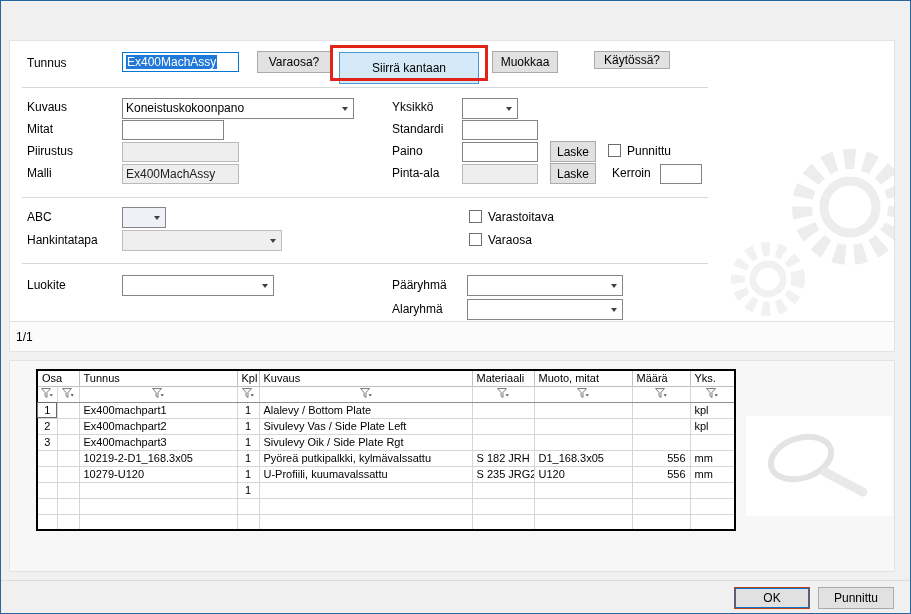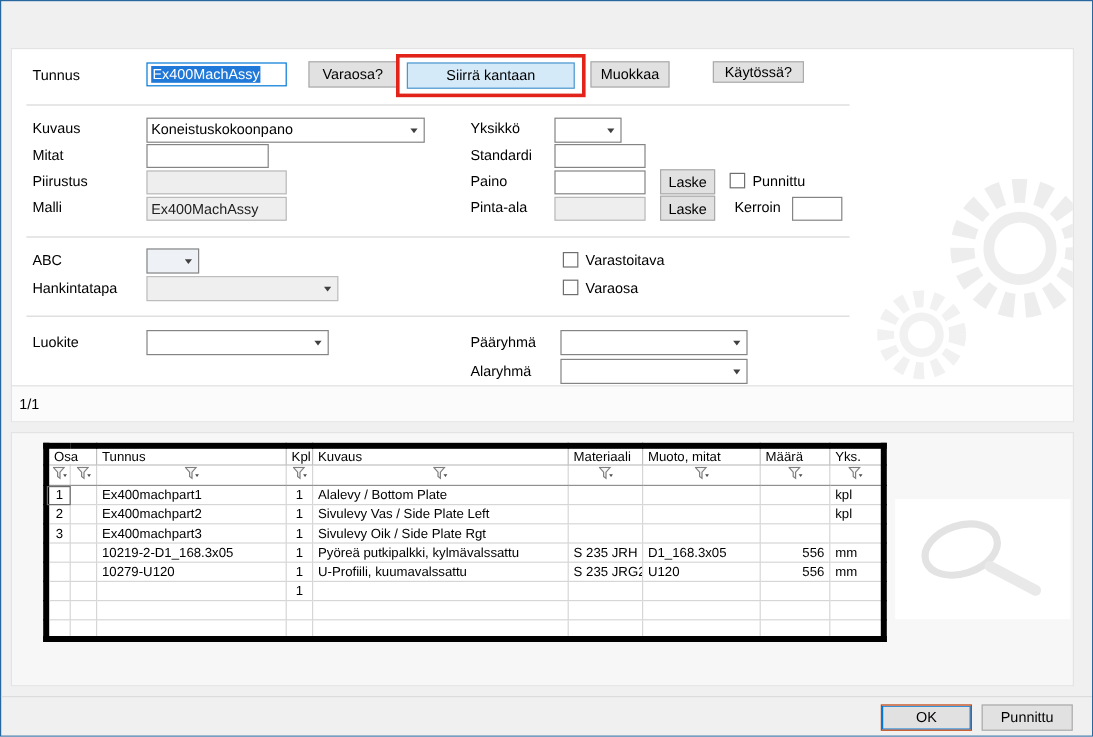--- a/index.html
+++ b/index.html
@@ -35,21 +35,21 @@
   .combo .carr{width:17px;display:flex;align-items:center;justify-content:center}
   .combo .carr::after{content:"";border:3.5px solid transparent;border-top:4.5px solid #404040;margin-top:4px}
   .combo.dis{background:#efefef;border-color:#bdbdbd}
   .chk{position:absolute;width:13px;height:13px;background:#fff;border:1px solid #6e6e6e}
   .panel-pager{position:absolute;left:0;right:0;bottom:0;height:30px;border-top:1px solid #e0e0e0;font-size:12px;padding:8px 0 0 6px;background:#fbfbfb}
   #lower .panel-pager{height:26px;padding-top:6px}
   .annotation{position:absolute;border:3px solid #e2231a;z-index:6;pointer-events:none}
   .wm-gear{position:absolute;right:-14px;top:108px;pointer-events:none}
   .preview{position:absolute;left:736px;top:55px;width:146px;height:100px;background:#fff;display:flex;align-items:center;justify-content:center}
   
-  .grid{position:absolute;left:26px;top:8px;width:698px;border-collapse:collapse;table-layout:fixed;background:#fff;font-size:11px;border:5px solid #000000}
+  .grid{position:absolute;left:26px;top:8px;width:698px;border-collapse:collapse;table-layout:fixed;background:#fff;font-size:11px;border:2px solid #000000}
   .grid th,.grid td{border:1px solid #d6d6d6;height:16px;padding:0 4px;overflow:hidden;white-space:nowrap;font-weight:normal;text-align:left}
   .grid thead th{border-color:#c0c0c0;background:#fff}
   .grid .frow td{border-bottom:1px solid #909090;text-align:center;padding:1px 1px}
   .grid .c0{text-align:center;padding:0 2px}
   .grid .c3{text-align:center;padding:0 1px}
   .grid .c7{text-align:right}
   .grid .focus{outline:1px solid #6b6b6b;outline-offset:-1px}
   .hosa{padding-left:8px}
   
   .footer{position:absolute;left:0;right:0;bottom:0;height:33px;border-top:1px solid #dcdcdc}
@@ -71,21 +71,21 @@
           <circle cx="122" cy="58" r="48" stroke="#ededed" stroke-width="20" stroke-dasharray="11 9"></circle>
           <circle cx="122" cy="58" r="26" stroke="#ededed" stroke-width="9"></circle>
           <circle cx="40" cy="130" r="30" stroke="#f1f1f1" stroke-width="14" stroke-dasharray="8 7"></circle>
           <circle cx="40" cy="130" r="15" stroke="#f1f1f1" stroke-width="7"></circle>
         </g>
       </svg>
 
       <span class="lbl" style="left:17px;top:15px">Tunnus</span>
       <div class="inp focus" style="left:112px;top:11px;width:117px;height:20px"><span class="sel">Ex400MachAssy</span></div>
       <div class="btn" style="left:247px;top:10px;width:74px;height:22px">Varaosa?</div>
-      <div class="btn hl" style="left:329px;top:11px;width:140px;height:22px">Siirrä kantaan</div>
+      <div class="btn hl" style="left:329px;top:11px;width:140px;height:32px">Siirrä kantaan</div>
       <div class="annotation" style="left: 320px; top: 4px; width: 158px; height: 36px; border-color: rgb(226, 35, 26);"></div>
       <div class="btn" style="left:482px;top:10px;width:66px;height:22px">Muokkaa</div>
       <div class="btn" style="left:584px;top:10px;width:76px;height:18px">Käytössä?</div>
 
       <div class="sep" style="top:46px"></div>
 
       <span class="lbl" style="left:17px;top:59px">Kuvaus</span>
       <div class="combo" style="left:112px;top:57px;width:232px;height:21px">
         <span class="cval">Koneistuskokoonpano</span>
           <span class="carr"></span>
@@ -253,21 +253,21 @@
               <td class="c6"></td>
               <td class="c7"></td>
               <td class="c8"></td>
             </tr>
             <tr>
               <td class="c0"></td>
               <td class="c1"></td>
               <td class="c2">10219-2-D1_168.3x05</td>
               <td class="c3">1</td>
               <td class="c4">Pyöreä putkipalkki, kylmävalssattu</td>
-              <td class="c5">S 235 JRH</td>
+              <td class="c5">S 182 JRH</td>
               <td class="c6">D1_168.3x05</td>
               <td class="c7">556</td>
               <td class="c8">mm</td>
             </tr>
             <tr>
               <td class="c0"></td>
               <td class="c1"></td>
               <td class="c2">10279-U120</td>
               <td class="c3">1</td>
               <td class="c4">U-Profiili, kuumavalssattu</td>

